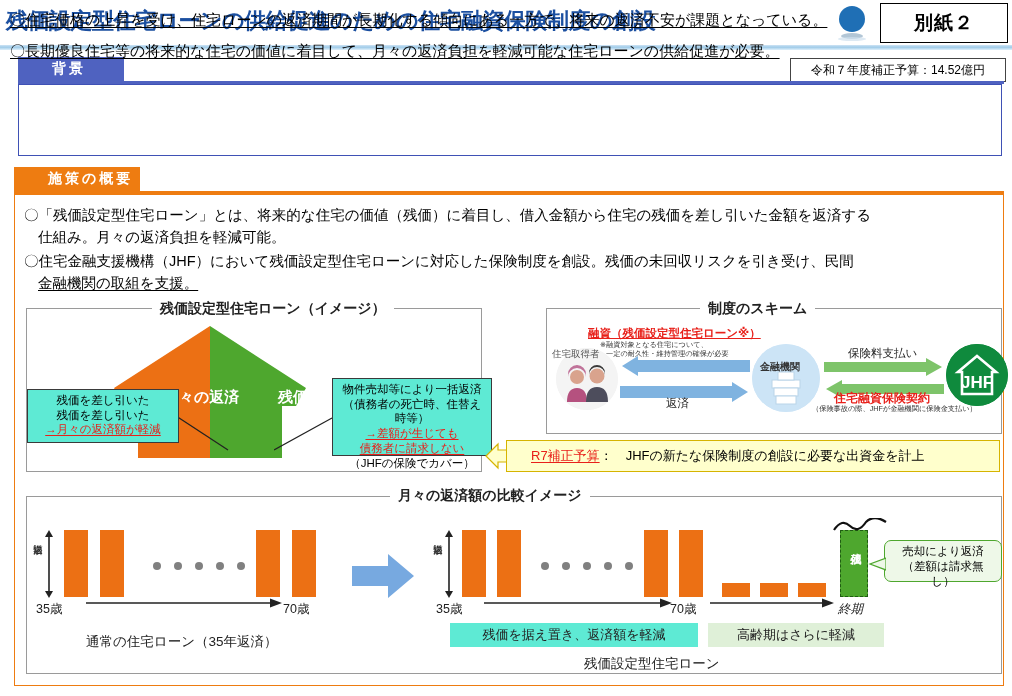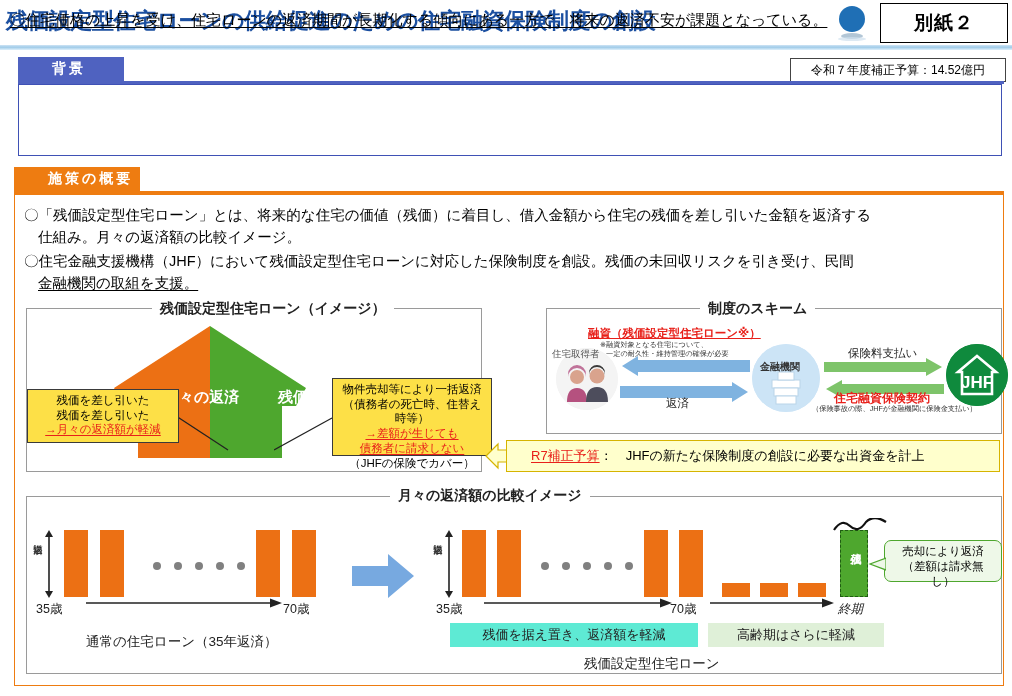--- a/index.html
+++ b/index.html
@@ -87,21 +87,21 @@
 
   
   .house-wrap{position:absolute;left:110px;top:322px;width:200px;height:140px;}
   .house-label{
     position:absolute;font-size:15px;font-weight:bold;color:#fff;white-space:nowrap;
   }
   .lbl-monthly{left:164px;top:388px;}
   .lbl-residual{left:278px;top:388px;}
 
   .callout{
-    position:absolute;border:1.4px solid #3a3a3a;background:#fde047;
+    position:absolute;border:1.4px solid #3a3a3a;background:#5eead4;
     box-sizing:border-box;text-align:center;font-size:11.5px;line-height:1.28;
     padding:3px 5px;
   }
   .co-left{left:27px;top:389px;width:152px;height:54px;}
   .co-right{left:332px;top:378px;width:160px;height:78px;}
   .redu{color:#e8201a;text-decoration:underline;text-underline-offset:2px;}
 
   
   .r7{
     position:absolute;left:506px;top:440px;width:494px;height:32px;
@@ -191,32 +191,35 @@
 
   <div class="tab tab-blue">
     <span>背景</span>
   </div>
   <div class="tab-line-blue"></div>
 
   <div class="bg-box"></div>
   <div class="bg-line l1">
     <span class="u">〇住宅価格の上昇を受け、住宅ローンの返済期間が長期化する傾向にある一方で、将来の返済不安が課題となっている。</span>
   </div>
+  <div class="bg-line l2">
+    <span class="u">〇長期優良住宅等の将来的な住宅の価値に着目して、月々の返済負担を軽減可能な住宅ローンの供給促進が必要。</span>
+  </div>
 
   <div class="tab tab-orange">
     <span>施策の概要</span>
   </div>
   <div class="tab-line-orange"></div>
   <div class="sum-box"></div>
 
   <div class="sum-line s1">
     <span>〇「残価設定型住宅ローン」とは、将来的な住宅の価値（残価）に着目し、借入金額から住宅の残価を差し引いた金額を返済する</span>
   </div>
   <div class="sum-line s2">
-    <span>仕組み。月々の返済額の比較イメージ。</span>
+    <span>仕組み。月々の返済負担を軽減可能。</span>
   </div>
   <div class="sum-line s3">
     <span>〇住宅金融支援機構（JHF）において残価設定型住宅ローンに対応した保険制度を創設。残価の未回収リスクを引き受け、民間</span>
   </div>
   <div class="sum-line s4">
     <span class="u">金融機関の取組を支援。</span>
   </div>
 
   <div class="panel p-loan"></div>
   <div class="panel-title t-loan">残価設定型住宅ローン（イメージ）</div>

